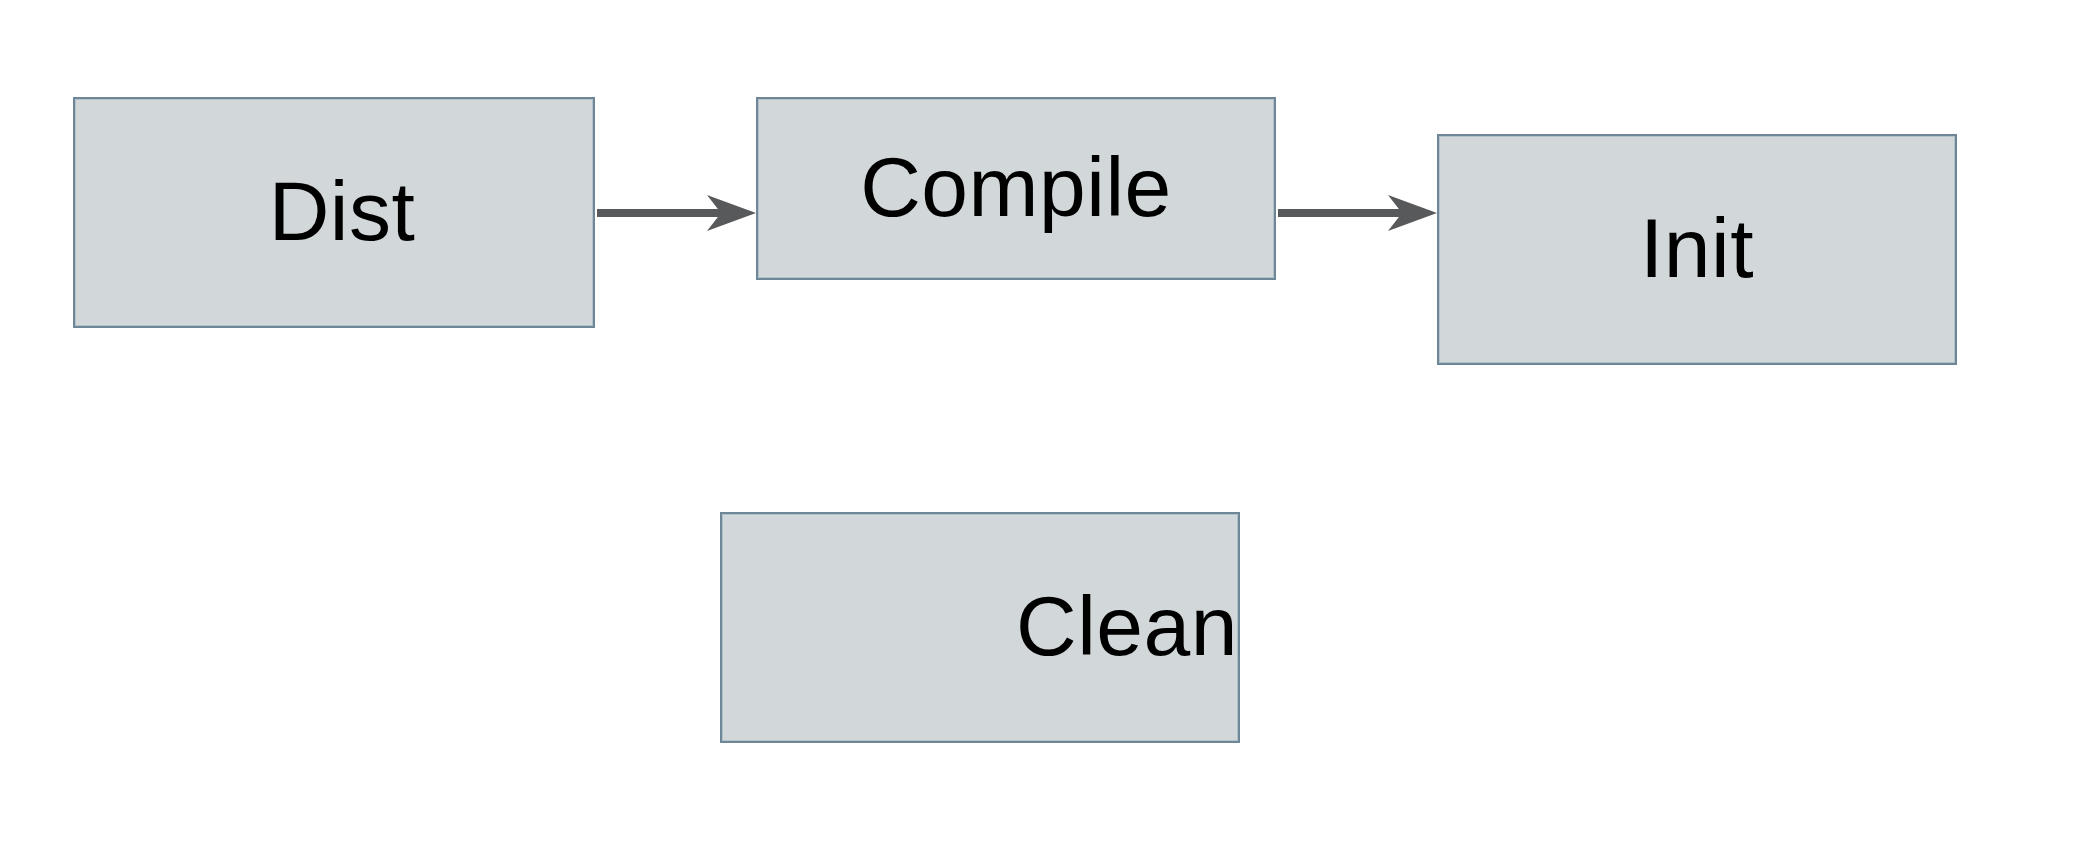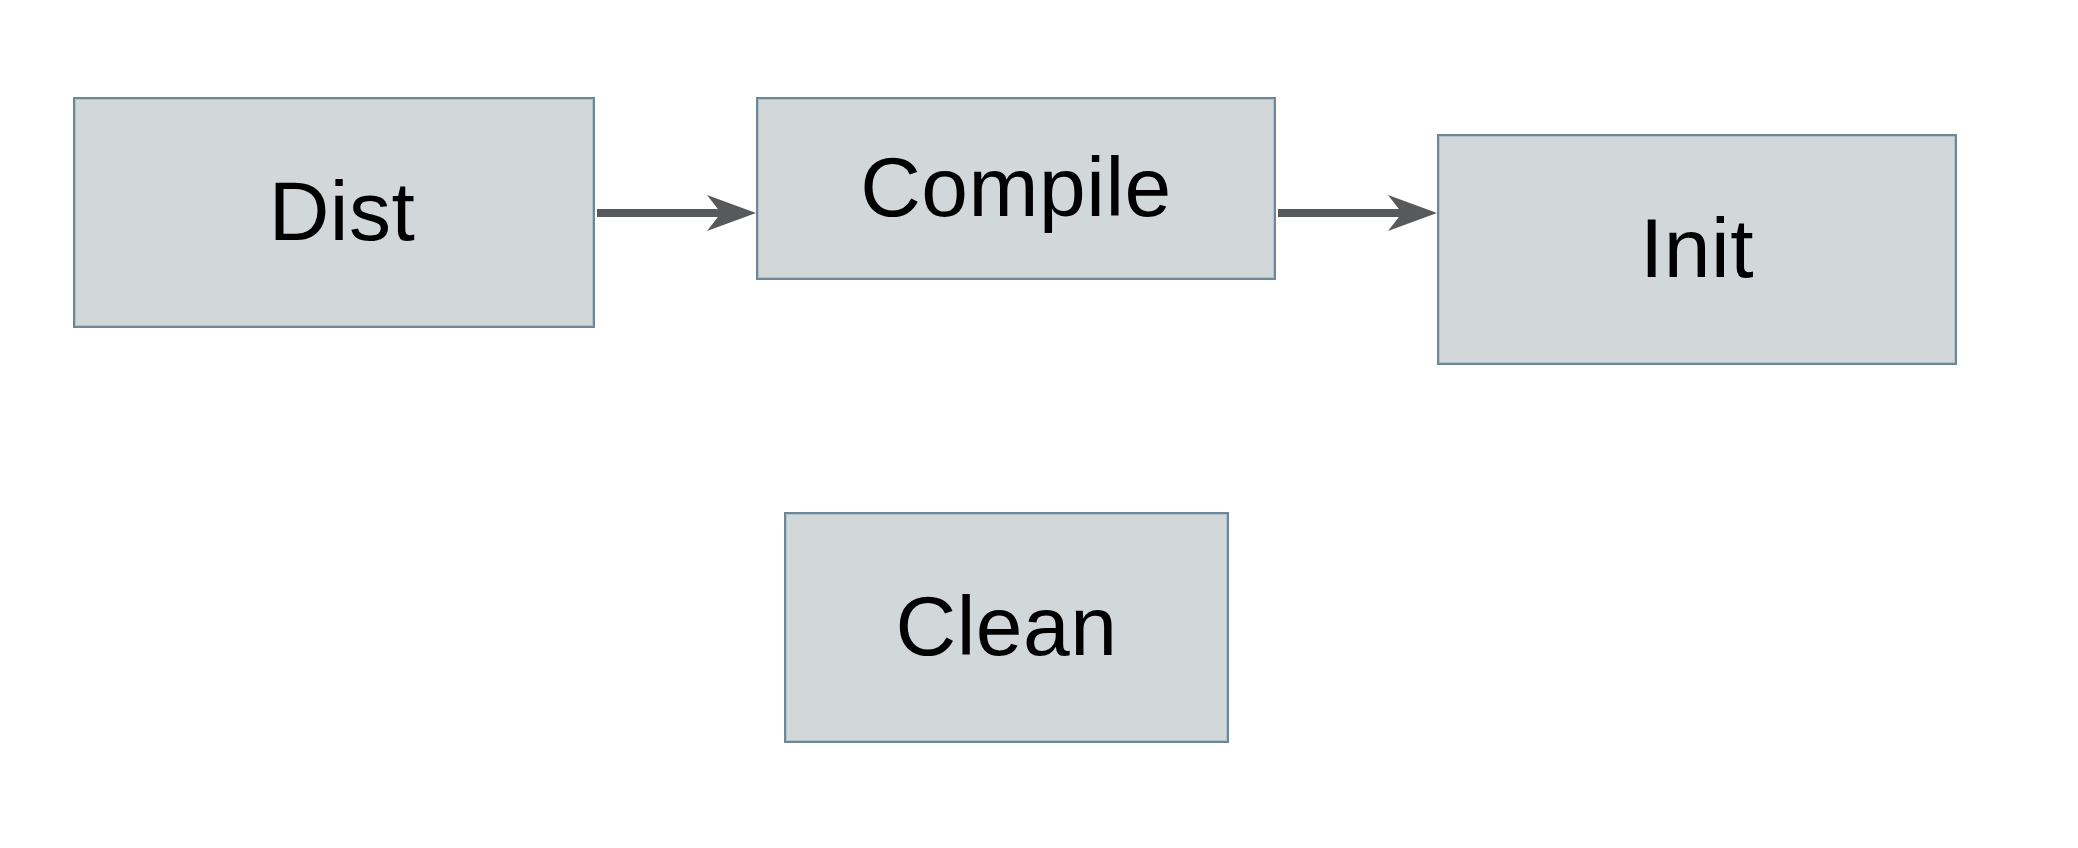--- a/index.html
+++ b/index.html
@@ -29,21 +29,21 @@
     font-size: 84px;
     line-height: 1;
     color: #000000;
     letter-spacing: 0.5px;
     white-space: nowrap;
     transform: translateY(-2px);
   }
   .node-dist    { left: 73px;   top: 97px;  width: 522px; height: 231px; padding-left: 16px; }
   .node-compile { left: 756px;  top: 97px;  width: 520px; height: 183px; }
   .node-init    { left: 1437px; top: 97px;  width: 520px; height: 231px; margin-top: 37px; }
-  .node-clean   { left: 784px;  top: 512px; width: 445px; height: 231px; }
+  .node-clean   { left: 720px;  top: 512px; width: 520px; height: 231px; justify-content: flex-end; }
   .edge-layer {
     position: absolute;
     left: 0; top: 0;
     width: 2078px;
     height: 848px;
     pointer-events: none;
   }
 </style>
 </head>
 <body>

